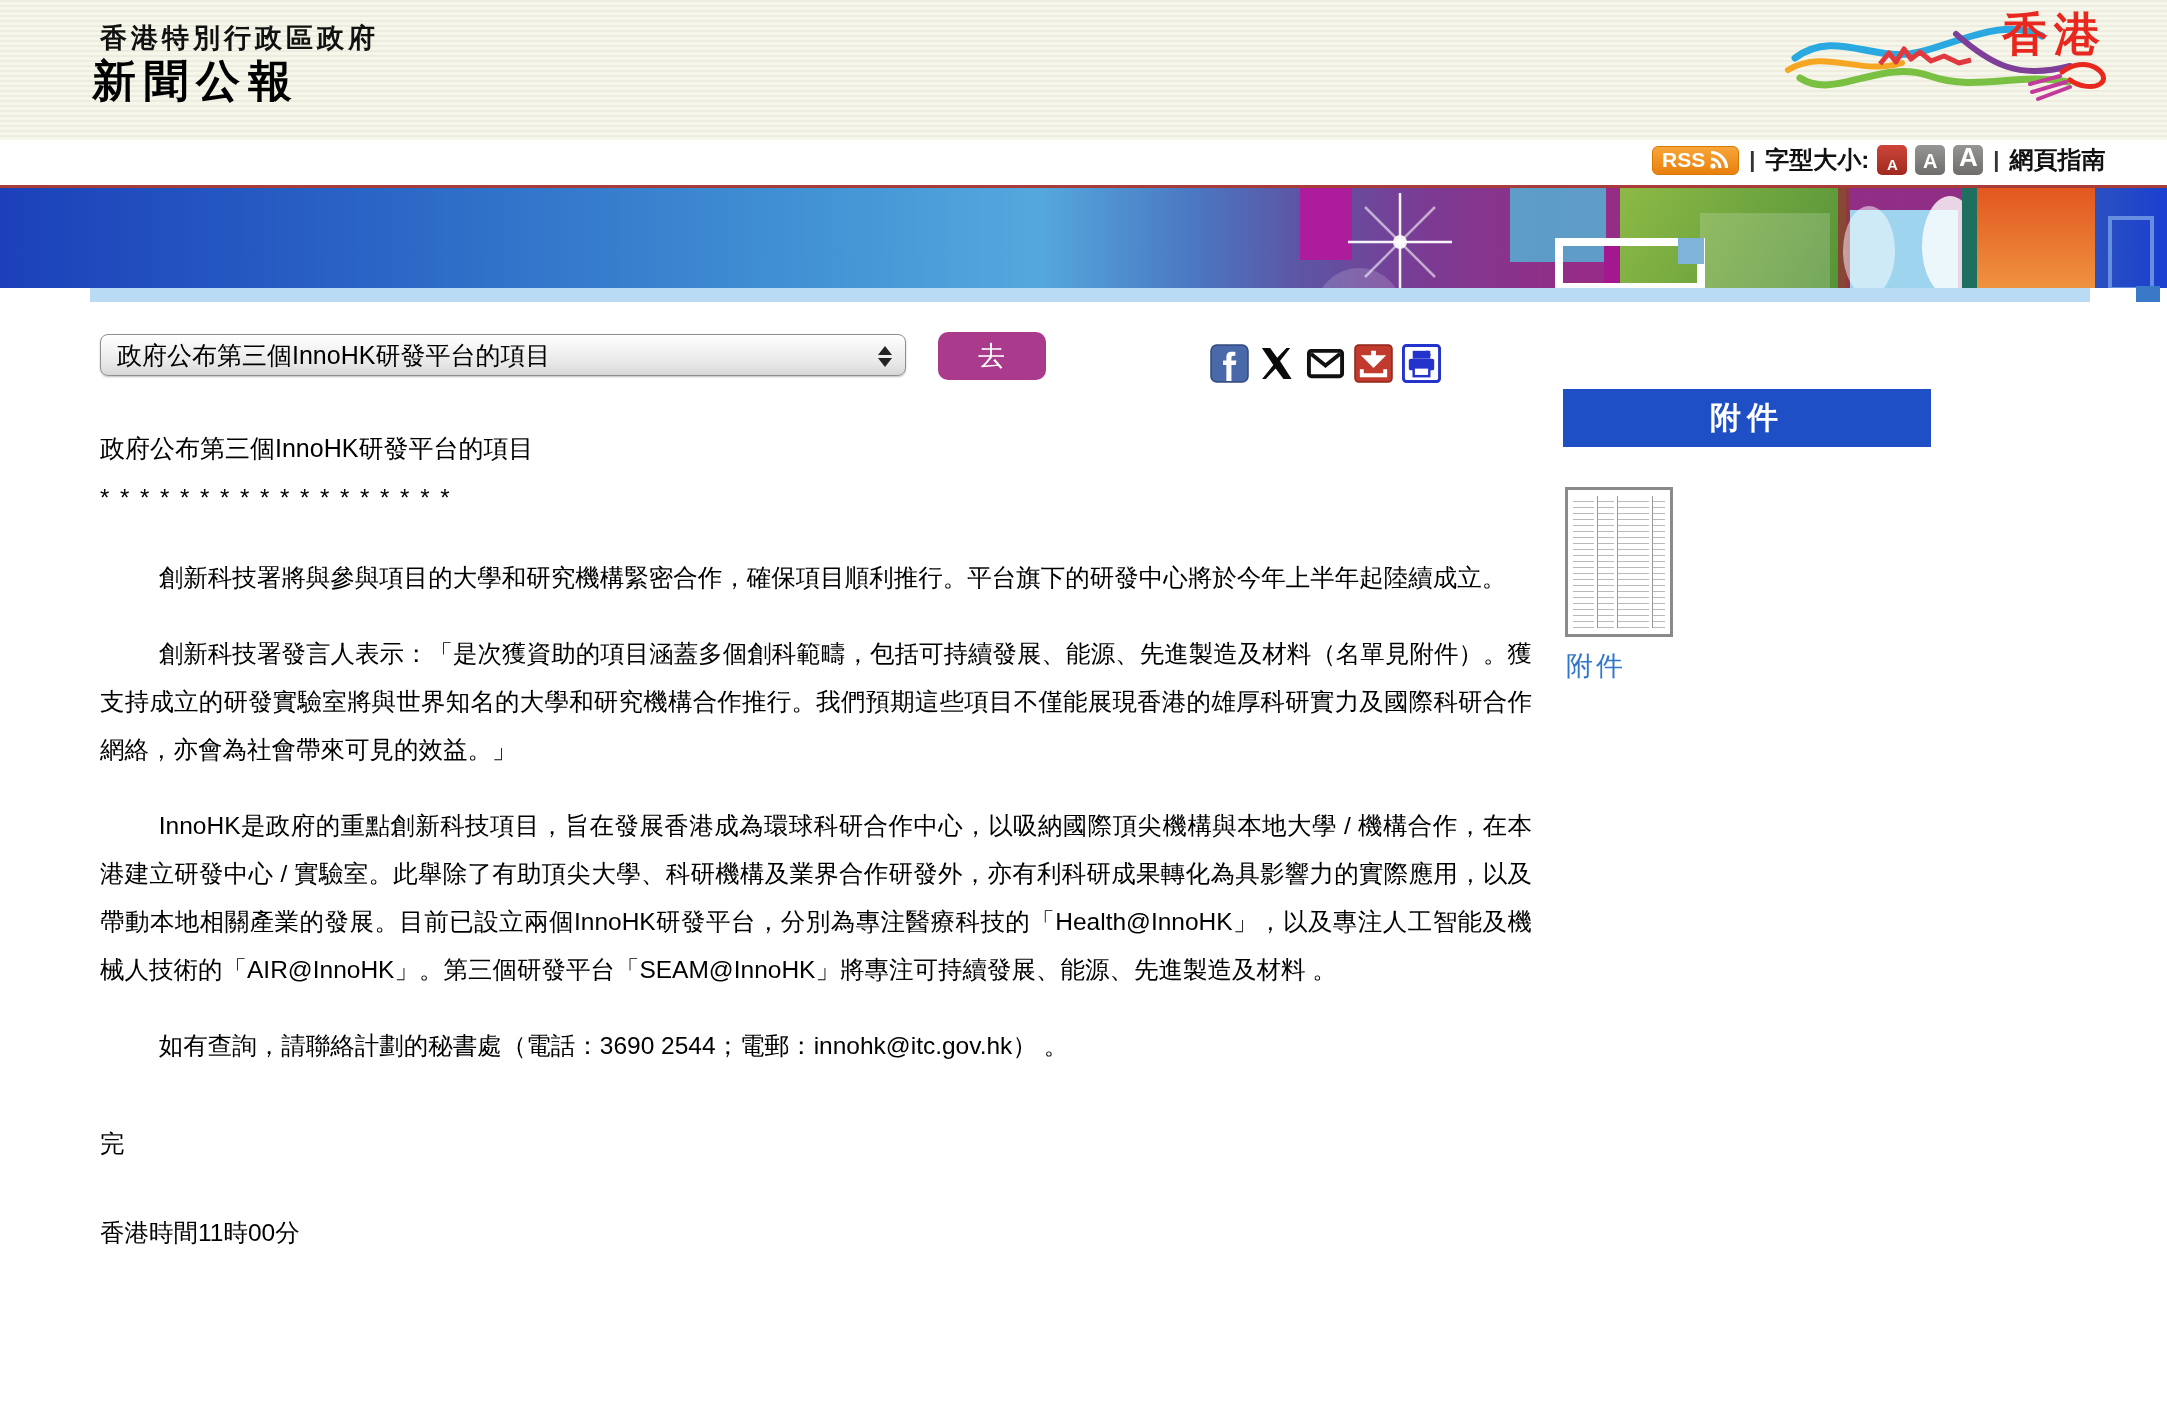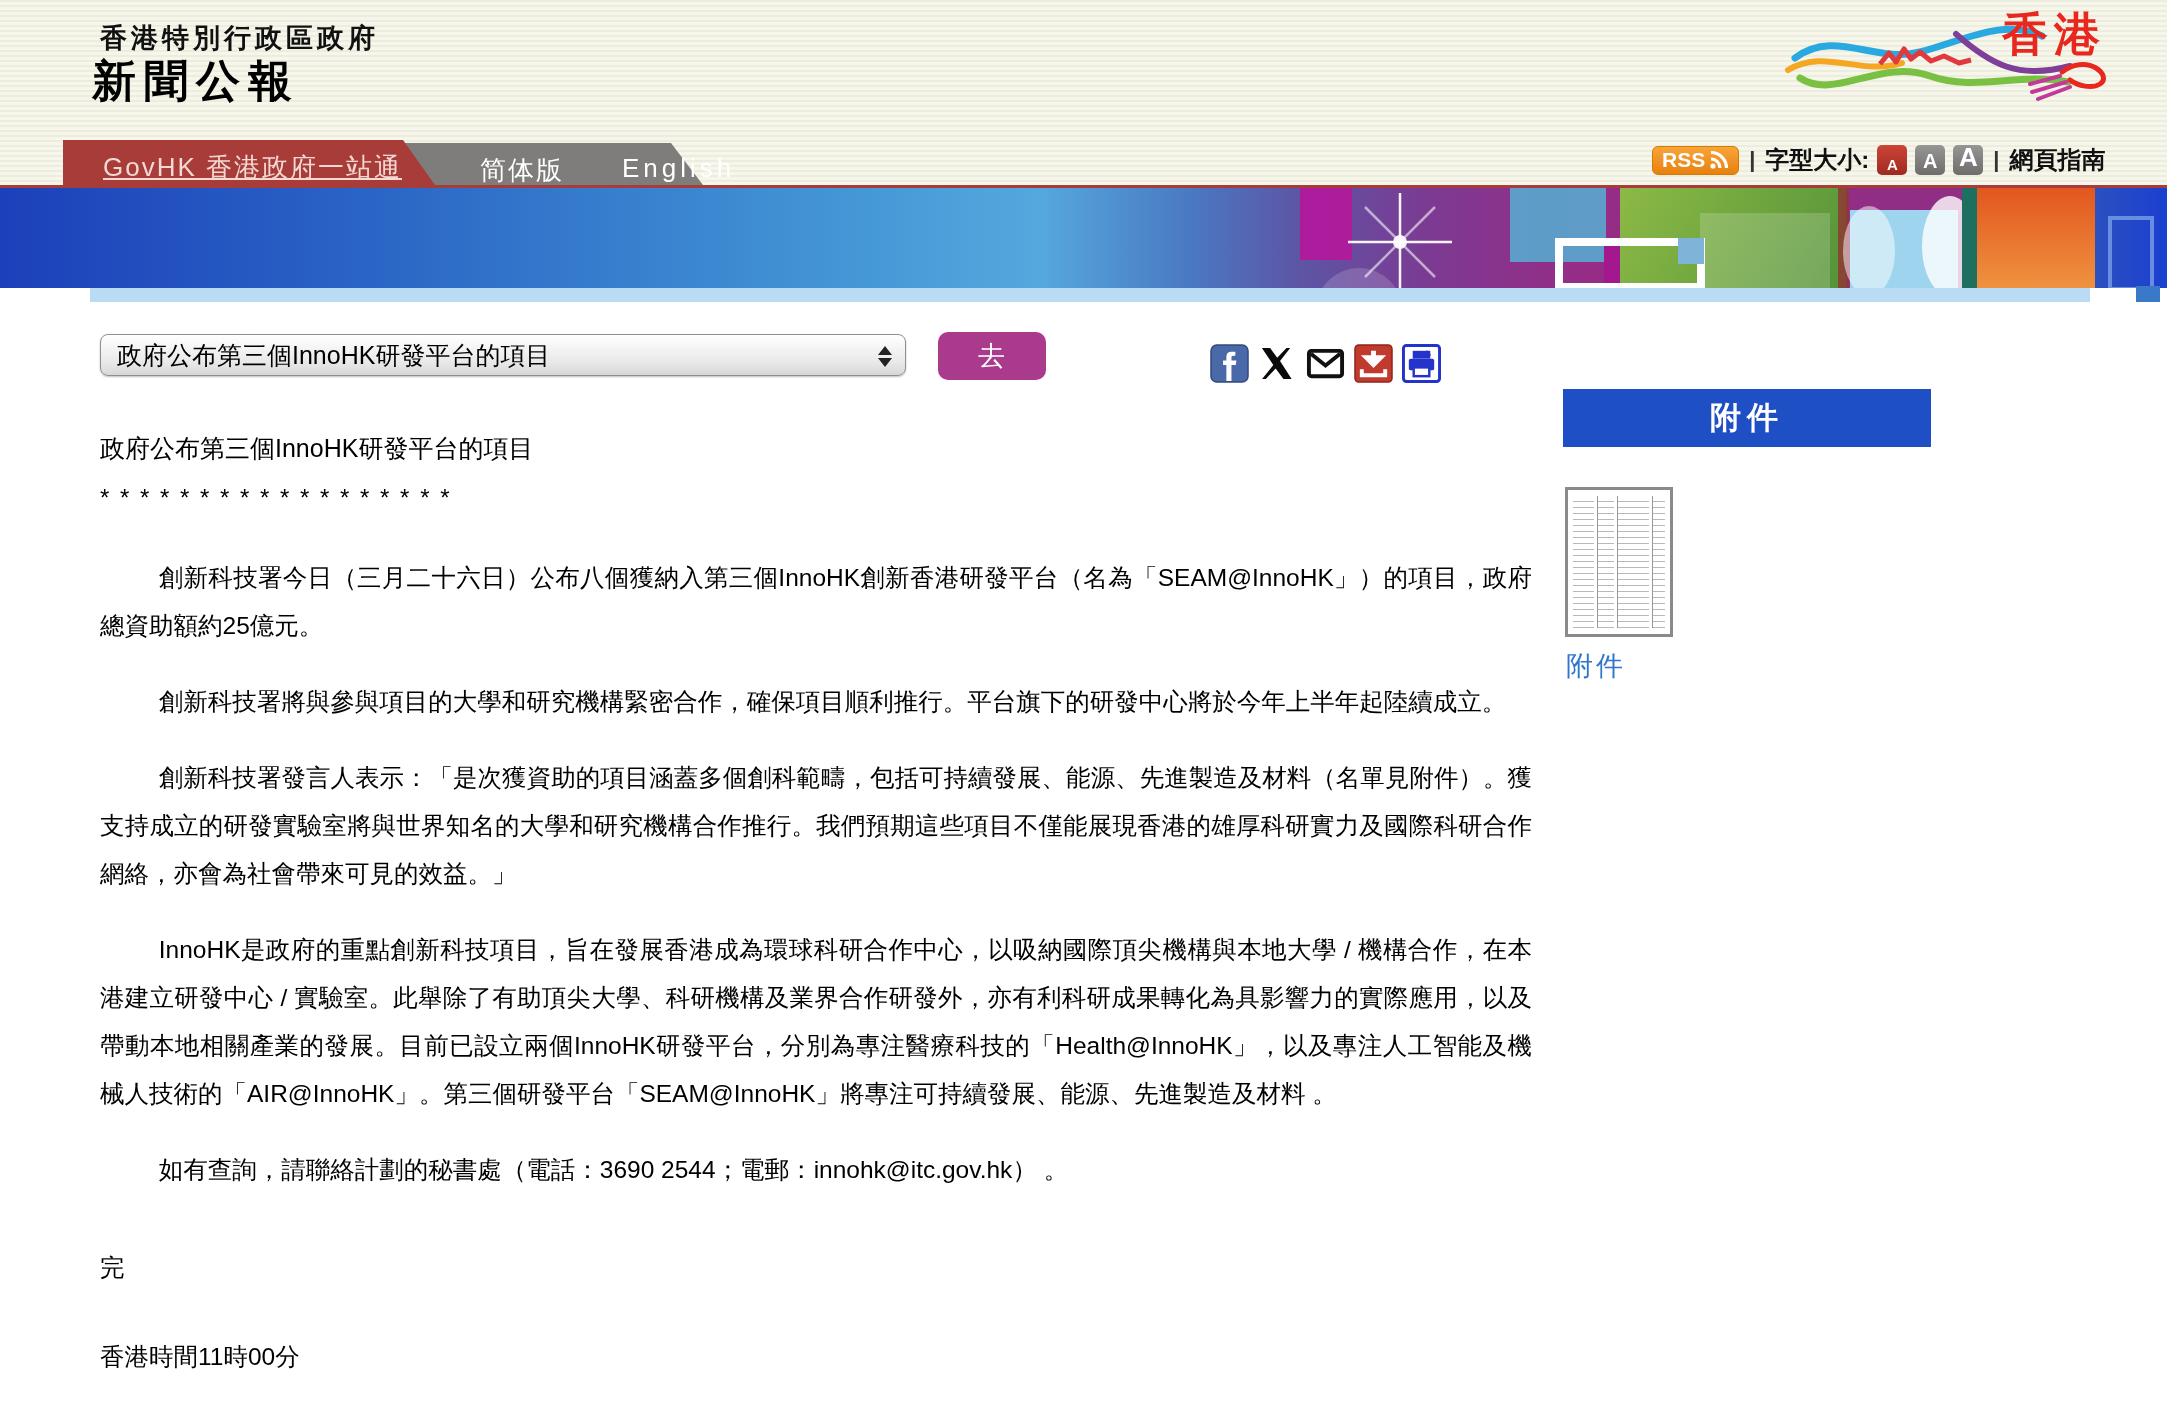--- a/index.html
+++ b/index.html
@@ -113,29 +113,20 @@
       <path d="M20 72 C55 95 100 52 150 70 C195 86 240 66 288 76" fill="none" stroke="#7ac143" stroke-width="7" stroke-linecap="round"></path>
       <path d="M8 64 C45 42 80 70 122 57" fill="none" stroke="#f5a623" stroke-width="6" stroke-linecap="round"></path>
       <path d="M100 58 l9 -11 7 9 8 -13 7 10 9 -7 11 9 13 -5 15 7 12 -3" fill="none" stroke="#e03a3f" stroke-width="5" stroke-linejoin="round"></path>
       <path d="M176 28 C210 58 238 74 290 60" fill="none" stroke="#7d3f98" stroke-width="6" stroke-linecap="round"></path>
       <path d="M250 78 l30 -8 M252 86 l34 -10 M258 93 l32 -12" stroke="#c2389b" stroke-width="4" stroke-linecap="round"></path>
       <path d="M282 66 c10 -8 24 -10 34 -4 c8 5 10 12 4 16 c-8 5 -22 2 -30 -4" fill="none" stroke="#e8281e" stroke-width="5" stroke-linecap="round"></path>
       <text x="222" y="44" font-size="46" font-weight="bold" fill="#e8281e" style="letter-spacing:6px;">香港</text>
     </svg>
   </div>
 
-  <div class="tab-row">
-    <div class="tab-red-sep"></div>
-    <div class="tab-gray"></div>
-    <div class="tab-red">
-      <span class="label">GovHK 香港政府一站通</span>
-    </div>
-    <span class="tab-lang tab-sc" style="position:absolute;">简体版</span>
-    <span class="tab-lang tab-en" style="position:absolute;">English</span>
-  </div>
 
   <div class="util" style="left:1638px;margin-left:14px;">
     <span class="rss-badge">
       <span>RSS</span>
       <svg width="20" height="20" viewBox="0 0 20 20">
         <circle cx="4" cy="16" r="2.6" fill="#fff"></circle>
         <path d="M2 9 a9 9 0 0 1 9 9" fill="none" stroke="#fff" stroke-width="3.2"></path>
         <path d="M2 2.5 a15.5 15.5 0 0 1 15.5 15.5" fill="none" stroke="#fff" stroke-width="3.2"></path>
       </svg>
     </span>
@@ -220,21 +211,20 @@
       <div class="tcol c2"></div>
       <div class="tcol c3"></div>
       <div class="tcol c4"></div>
     </div>
   </div>
   <div class="att-link">附件</div>
 
   <div class="article">
     <div class="art-title">政府公布第三個InnoHK研發平台的項目</div>
     <div class="stars">* * * * * * * * * * * * * * * * * *</div>
-    <p class="para">創新科技署今日（三月二十六日）公布八個獲納入第三個InnoHK創新香港研發平台（名為「SEAM@InnoHK」）的項目，政府總資助額約25億元。</p>
     <p class="para">創新科技署將與參與項目的大學和研究機構緊密合作，確保項目順利推行。平台旗下的研發中心將於今年上半年起陸續成立。</p>
     <p class="para">創新科技署發言人表示：「是次獲資助的項目涵蓋多個創科範疇，包括可持續發展、能源、先進製造及材料（名單見附件）。獲支持成立的研發實驗室將與世界知名的大學和研究機構合作推行。我們預期這些項目不僅能展現香港的雄厚科研實力及國際科研合作網絡，亦會為社會帶來可見的效益。」</p>
     <p class="para">InnoHK是政府的重點創新科技項目，旨在發展香港成為環球科研合作中心，以吸納國際頂尖機構與本地大學 / 機構合作，在本港建立研發中心 / 實驗室。此舉除了有助頂尖大學、科研機構及業界合作研發外，亦有利科研成果轉化為具影響力的實際應用，以及帶動本地相關產業的發展。目前已設立兩個InnoHK研發平台，分別為專注醫療科技的「Health@InnoHK」，以及專注人工智能及機械人技術的「AIR@InnoHK」。第三個研發平台「SEAM@InnoHK」將專注可持續發展、能源、先進製造及材料 。</p>
     <p class="para"><span>如有查詢，請聯絡計劃的秘書處（電話：3690 2544；電郵：</span><span class="inline-link">innohk@itc.gov.hk</span><span>） 。</span></p>
     <div class="end-mark">完</div>
     <div class="date-block">
       <div>香港時間11時00分</div>
     </div>
   </div>
 

